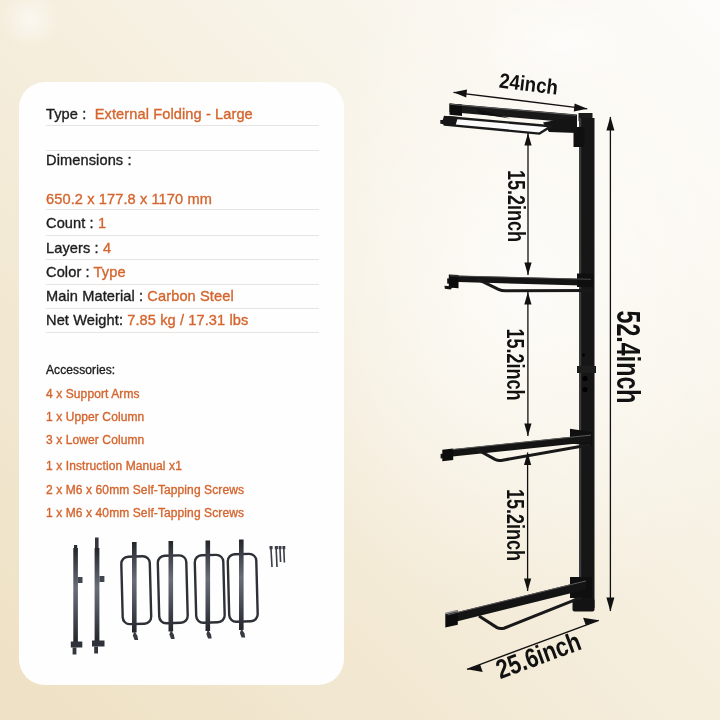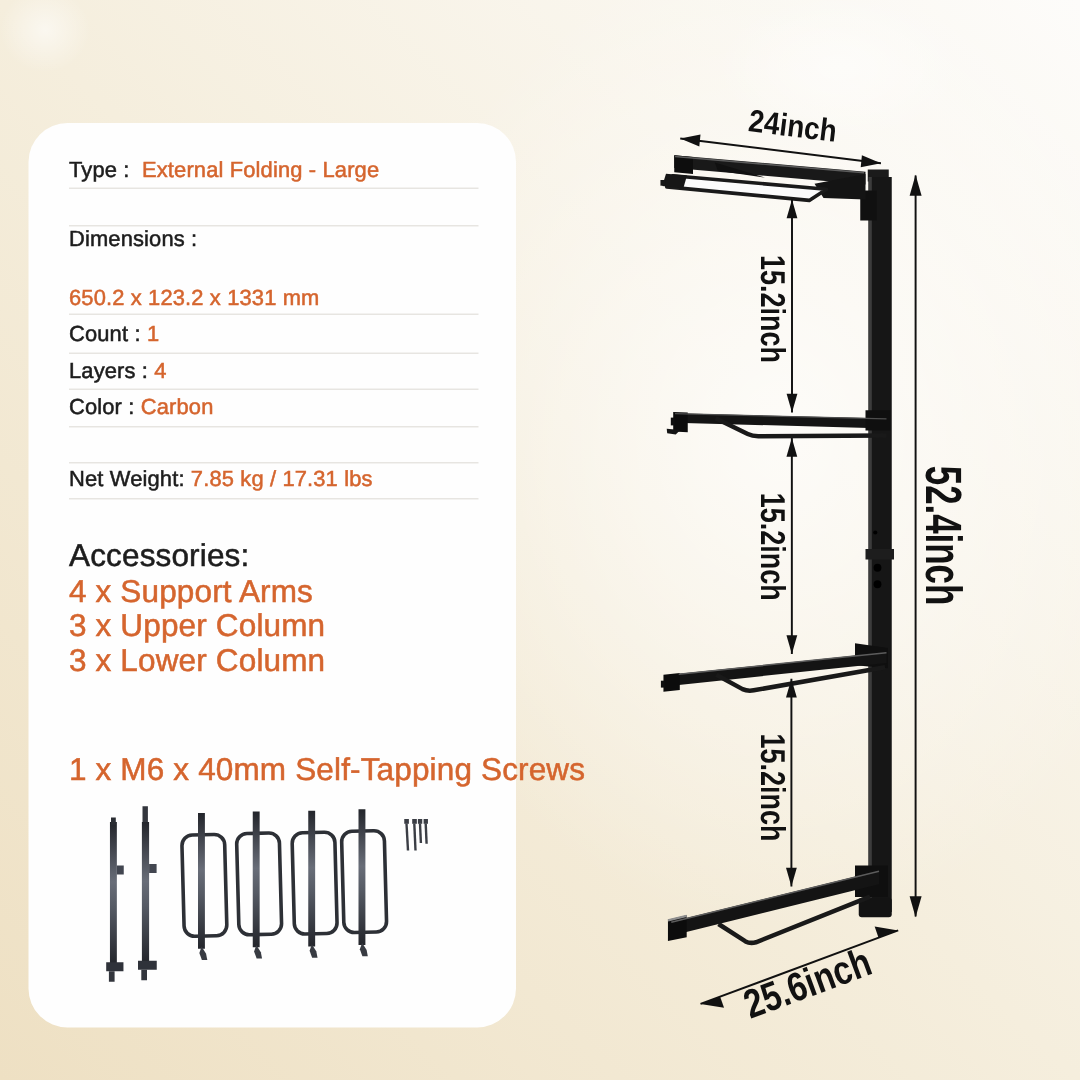--- a/index.html
+++ b/index.html
@@ -3,58 +3,61 @@
 <meta charset="utf-8">
 <style>
   html,body{margin:0;padding:0}
   #page{position:relative;width:720px;height:720px;overflow:hidden;
     font-family:"Liberation Sans",sans-serif;
     background:radial-gradient(ellipse 120px 70px at 560px 45px,rgba(255,255,255,0.5),rgba(255,255,255,0) 70%),radial-gradient(ellipse 40px 38px at 30px 20px,rgba(255,255,255,0.55),rgba(255,255,255,0) 75%),radial-gradient(ellipse 270px 330px at 520px 290px,rgba(255,255,255,0.72),rgba(255,255,255,0) 100%),linear-gradient(225deg,#fdfcfa 0%,#f5eedd 50%,#eee0c3 100%)}
   .card{position:absolute;left:19px;top:82px;width:325px;height:603px;background:#fefefe;border-radius:26px}
   .row{position:absolute;left:46px;font-size:14.6px;line-height:17px;color:#1d1d1d;white-space:nowrap;letter-spacing:0.1px;-webkit-text-stroke:0.35px currentColor}
   .v{color:#d5652e}
   .sep{position:absolute;left:46px;width:273px;height:1px;background:#e7e5e1}
-  .acc{font-size:21px}
+  .acc{font-size:12px}
   svg{position:absolute;left:0;top:0}
 </style>
 </head>
 <body>
 
 <div id="page">
 
   <div class="card"></div>
 
   <div class="row" style="top:106px">Type :&nbsp; <span class="v">External Folding - Large</span></div>
   <div class="sep" style="top:125px"></div>
 
   <div class="sep" style="top:150px"></div>
 
   <div class="row" style="top:152px">Dimensions :</div>
-  <div class="row v" style="top:191px">650.2 x 123.2 x 1331 mm</div>
+  <div class="row v" style="top:191px">650.2 x 177.8 x 1170 mm</div>
   <div class="sep" style="top:209px"></div>
 
   <div class="row" style="top:215px">Count : <span class="v">1</span></div>
   <div class="sep" style="top:234.5px"></div>
 
   <div class="row" style="top:239.5px">Layers : <span class="v">4</span></div>
   <div class="sep" style="top:259px"></div>
 
-  <div class="row" style="top:263.5px">Color : <span class="v">Carbon</span></div>
+  <div class="row" style="top:263.5px">Color : <span class="v">Type</span></div>
   <div class="sep" style="top:283.5px"></div>
 
+  <div class="row" style="top:288px">Main Material : <span class="v">Carbon Steel</span></div>
   <div class="sep" style="top:308px"></div>
 
   <div class="row" style="top:312px">Net Weight: <span class="v">7.85 kg / 17.31 lbs</span></div>
   <div class="sep" style="top:332px"></div>
 
   <div class="row acc" style="top:361.5px">Accessories:</div>
 
   <div class="row acc v" style="top:385.5px">4 x Support Arms</div>
-  <div class="row acc v" style="top:409px">3 x Upper Column</div>
+  <div class="row acc v" style="top:409px">1 x Upper Column</div>
   <div class="row acc v" style="top:432px">3 x Lower Column</div>
+  <div class="row acc v" style="top:457.5px">1 x Instruction Manual x1</div>
+  <div class="row acc v" style="top:481.5px">2 x M6 x 60mm Self-Tapping Screws</div>
   <div class="row acc v" style="top:504.5px">1 x M6 x 40mm Self-Tapping Screws</div>
 
   <svg width="720" height="720" viewBox="0 0 720 720">
     <defs>
       <linearGradient id="steel" x1="0" y1="0" x2="0" y2="1">
         <stop offset="0" stop-color="#23252b"></stop>
         <stop offset="0.42" stop-color="#686d78"></stop>
         <stop offset="0.6" stop-color="#555a64"></stop>
         <stop offset="1" stop-color="#23252b"></stop>
       </linearGradient>

